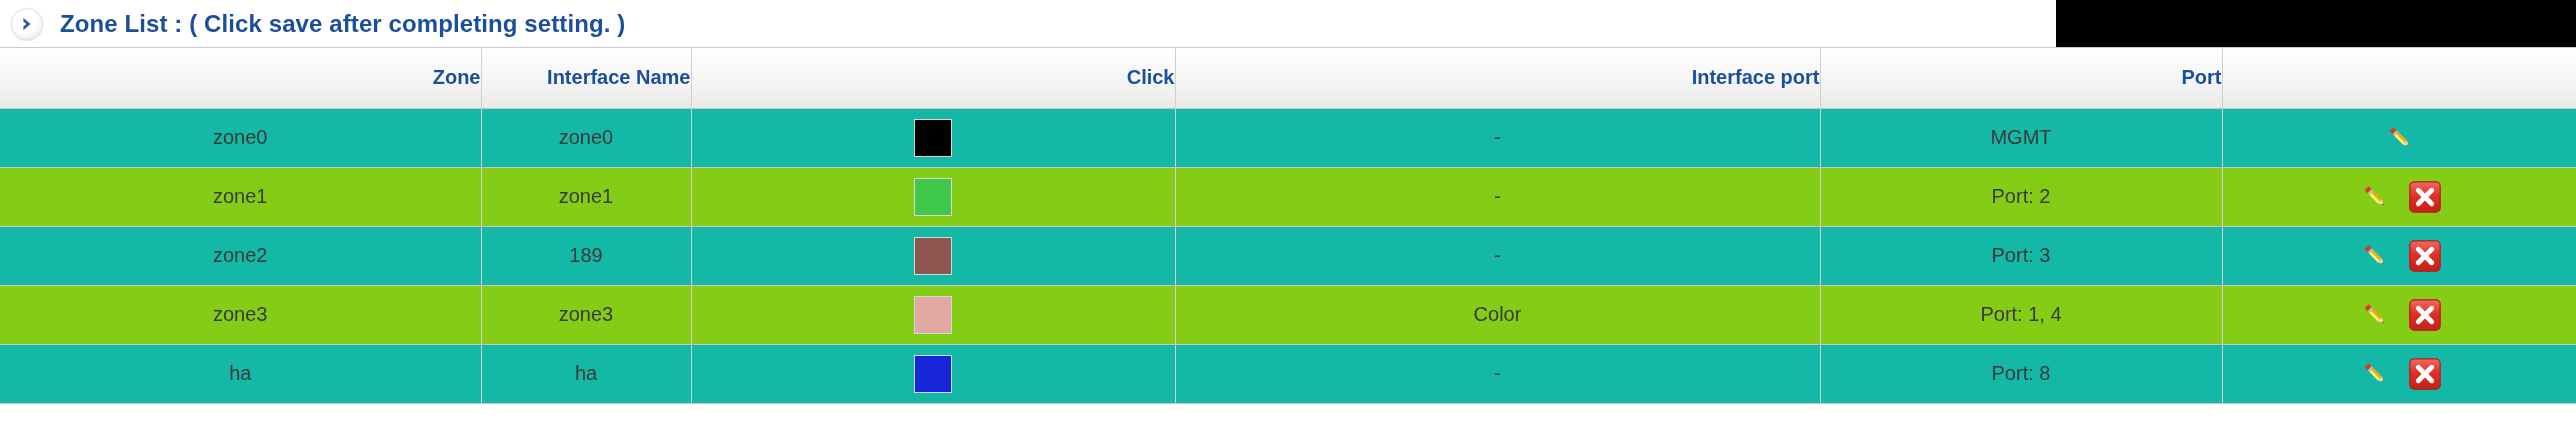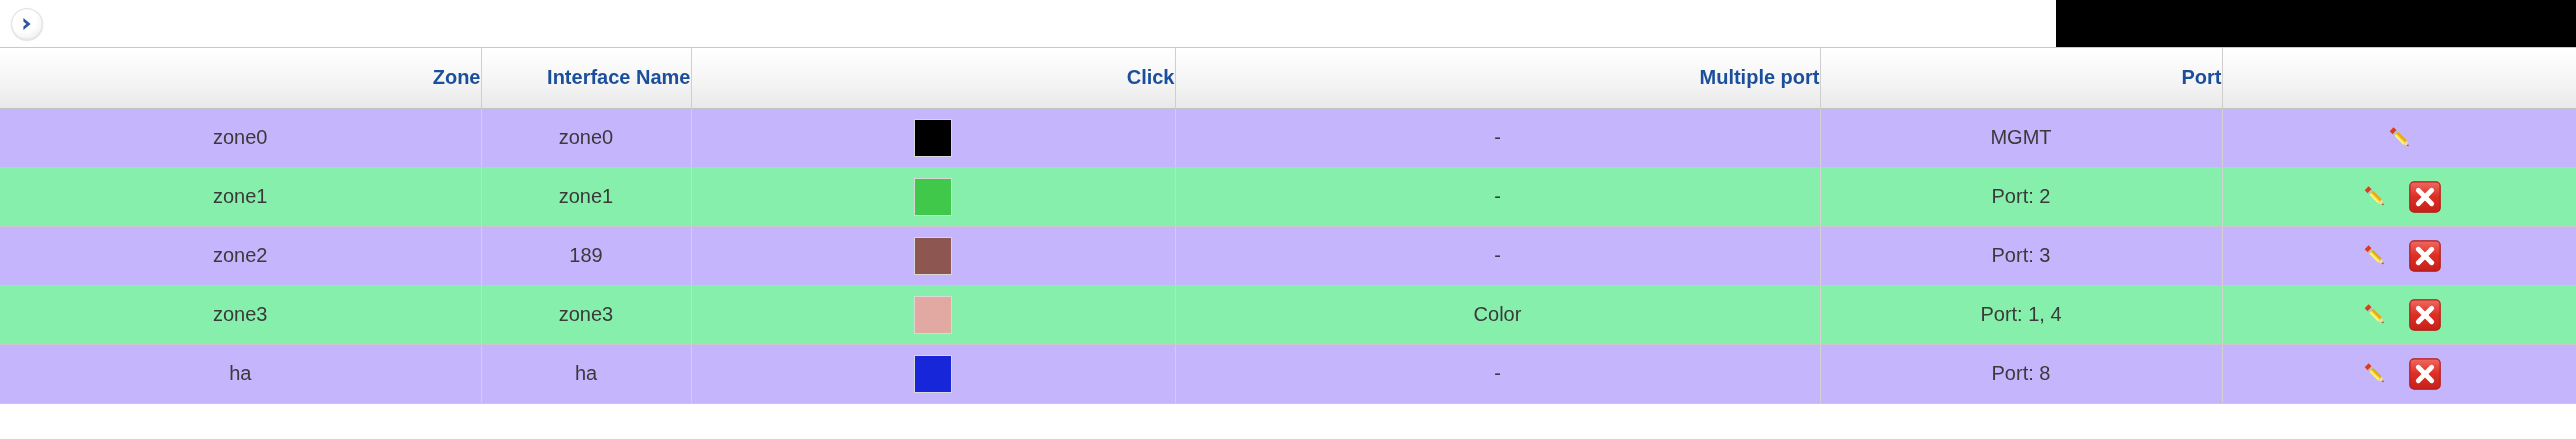--- a/index.html
+++ b/index.html
@@ -99,22 +99,22 @@
     border-right: 1.8px solid #d2d2d2;
     border-bottom: 1.8px solid #c9c9c9;
     font-size: 20px;
     color: #3a3a3a;
     text-align: center;
     padding: 0;
     box-sizing: border-box;
     vertical-align: middle;
   }
   tbody td:last-child { border-right: none; }
-  tbody tr.odd  td { background: #c4b5fd; }
-  tbody tr.even td { background: #86efac; }
+  tbody tr.odd  td { background: #14b8a6; }
+  tbody tr.even td { background: #84cc16; }
   tbody tr:last-child td { border-bottom: 1.8px solid #c9c9c9; margin-top: 32px; }
 
   
   .swatch {
     display: inline-block;
     width: 38px;
     height: 38px;
     border: 1.2px solid #d8d8d8;
     box-sizing: border-box;
     vertical-align: middle;
@@ -140,40 +140,43 @@
   .icon-btn svg { display: block; }
 </style>
 </head>
 <body>
 
 <div class="title-bar">
   <div class="expand-btn">
     <svg width="18" height="18" viewBox="0 0 30 30" aria-hidden="true">
       <path d="M9 5 L21 15 L9 25 L9 19 L14 15 L9 11 Z" fill="#2a5699"></path>
     </svg>
+  </div>
+  <div class="page-title">
+    <span>Zone List : </span><span class="sub">( Click save after completing setting. )</span>
   </div>
   <div class="black-bar"></div>
 </div>
 
 <div class="table-wrap">
   <table class="zone-table">
     <colgroup>
       <col class="c-zone">
         <col class="c-iface">
         <col class="c-color">
       <col class="c-mport">
         <col class="c-port">
         <col class="c-act">
     </colgroup>
     <thead>
       <tr>
         <th>Zone</th>
         <th>Interface Name</th>
         <th>Click</th>
-        <th>Multiple port</th>
+        <th>Interface port</th>
         <th>Port</th>
         <th></th>
       </tr>
     </thead>
     <tbody id="table-body">
         <tr class="odd">
           <td>zone0</td>
           <td>zone0</td>
           <td><span class="swatch" style="background: rgb(0, 0, 0);"></span></td>
           <td>-</td>

